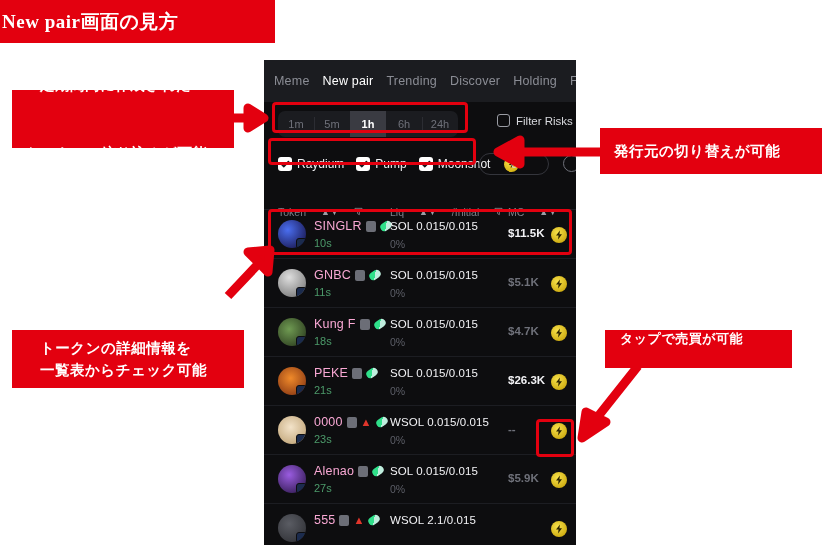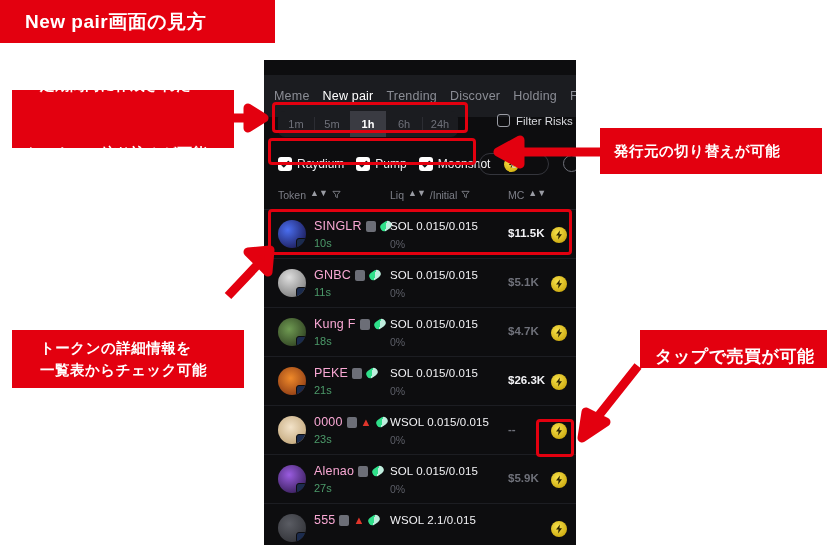--- a/index.html
+++ b/index.html
@@ -14,21 +14,21 @@
   
   .phone {
     position: absolute; left: 264px; top: 60px;
     width: 312px; height: 485px;
     background: #0d0d0f;
     overflow: hidden;
   }
 
   
   .navbar {
-    position: absolute; left: 0; top: 15px; width: 100%; height: 42px;
+    position: absolute; left: 0; top: 0; width: 100%; height: 42px;
     background: #1b1c20;
     display: flex; align-items: center;
     padding-left: 10px;
     gap: 13px;
     white-space: nowrap;
   }
   .navtab { font-size: 12.5px; color: #8b8d95; letter-spacing: .2px; }
   .navtab.active { color: #ffffff; font-weight: normal; }
 
   
@@ -90,21 +90,21 @@
     position: absolute; left: 299px; top: 95px;
     width: 17px; height: 17px; border: 1.6px solid #6f717a; border-radius: 50%;
   }
 
   
   .thead {
     position: absolute; left: 0; top: 122px; width: 100%; height: 28px;
     border-bottom: 1px solid #202126;
     font-size: 10.5px; color: #7d7f88;
   }
-  .th { position: absolute; top: 7px; display: flex; gap: 4px; }
+  .th { position: absolute; top: 24px; display: flex; align-items: center; gap: 15px; }
   .th-token { left: 14px; }
   .th-liq { left: 126px; }
   .th-mc { left: 244px; }
   .sortico { display: inline-block; line-height: 1; font-size: 9px; color: #9a9ca4; }
   .funnel { display:inline-block; }
 
   
   .rows { position: absolute; left: 0; top: 150px; width: 100%; bottom: 0; }
   .row {
     position: relative; height: 49px;
@@ -162,37 +162,37 @@
 
   
   .callout {
     position: absolute; background: #e3000f; color: #fff;
     font-weight: bold; letter-spacing: .5px;
     display: flex; flex-direction: column; justify-content: center;
   }
   .callout .ln { display: block; }
   .title-banner {
     left: 0; top: 0; width: 275px; height: 43px;
-    font-size: 19px; padding-left: 25px; justify-content: center;
+    font-size: 19px; padding-left: 2px; justify-content: center; font-family: Liberation Serif, serif;
   }
   .c-left-top {
     left: 12px; top: 90px; width: 222px; height: 58px;
     font-size: 14.5px; padding-left: 13px; line-height: 1.55; gap: 45px;
   }
   .c-left-bottom {
     left: 12px; top: 330px; width: 232px; height: 58px;
     font-size: 14.5px; padding-left: 28px; line-height: 1.55;
   }
   .c-right-top {
     left: 600px; top: 128px; width: 222px; height: 46px;
     font-size: 14.5px; padding-left: 14px; justify-content: center;
   }
   .c-right-bottom {
     left: 605px; top: 330px; width: 187px; height: 38px;
-    font-size: 17px; padding-left: 15px; justify-content: flex-end; margin-left: 35px;
+    font-size: 13px; padding-left: 15px; justify-content: flex-start;
   }
   .arrow { position: absolute; }
 </style>
 </head>
 <body>
 
 <div id="root">
 
   <div class="phone">
 

